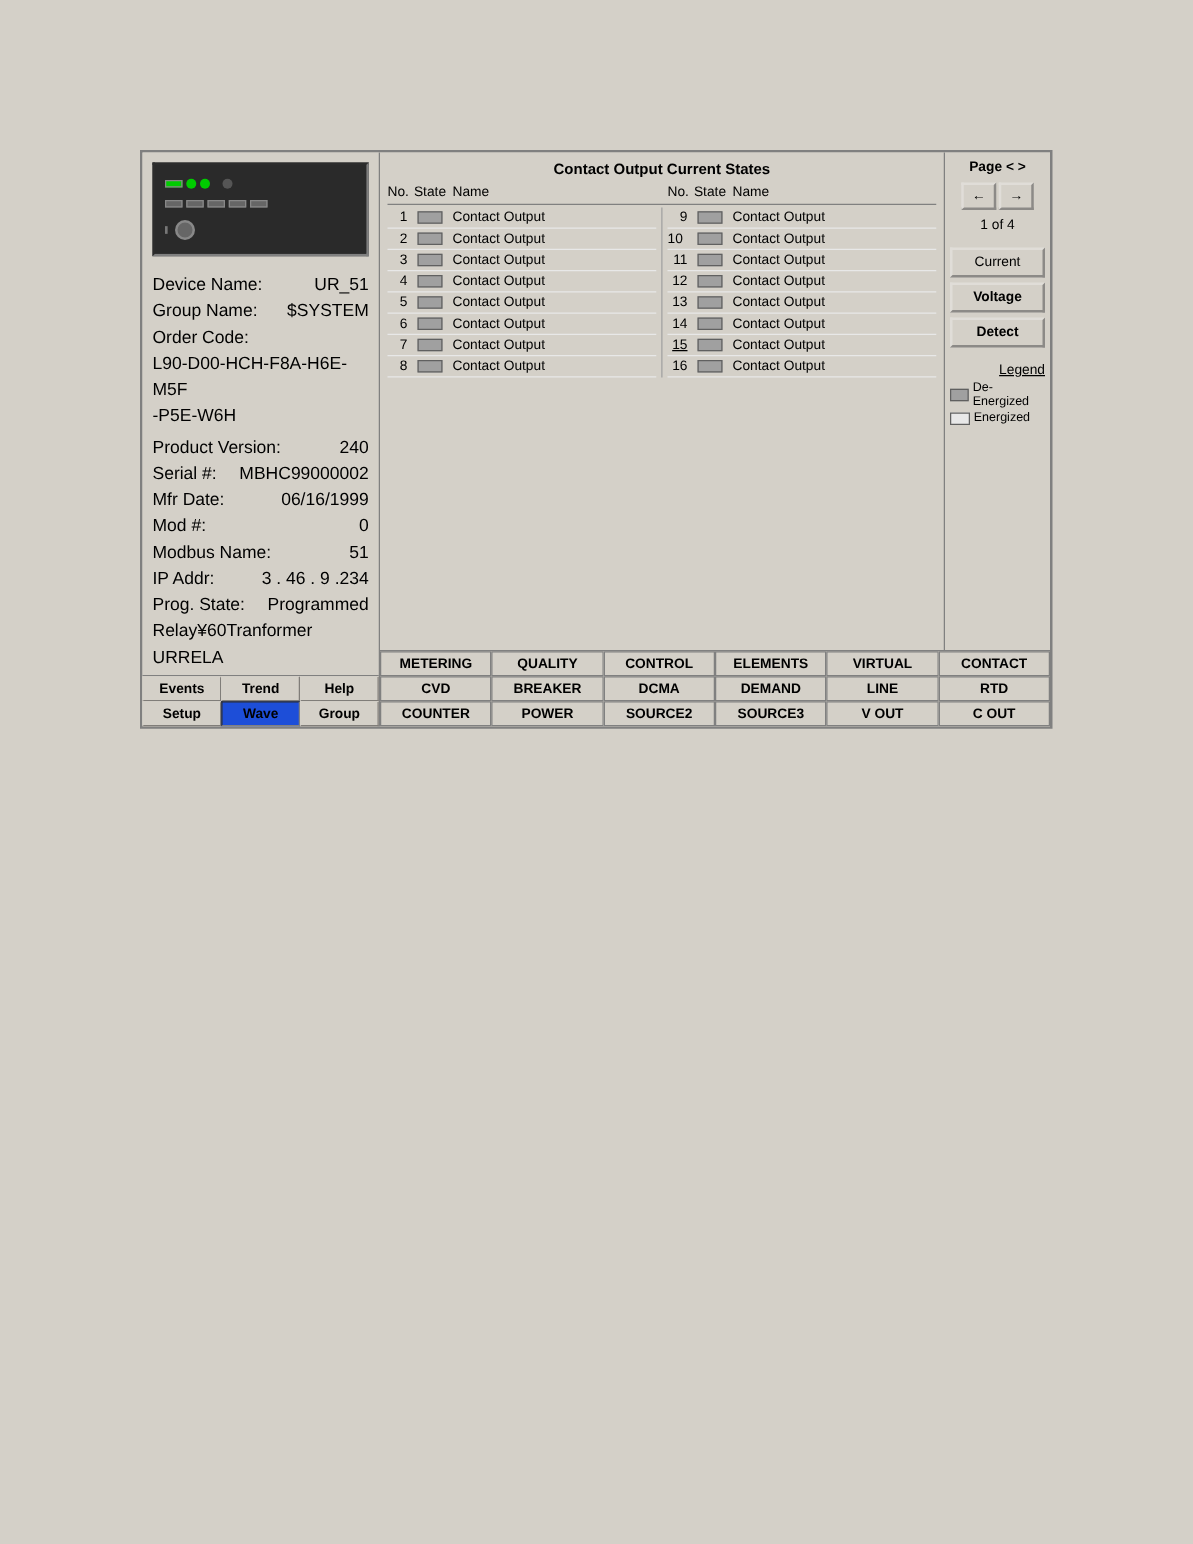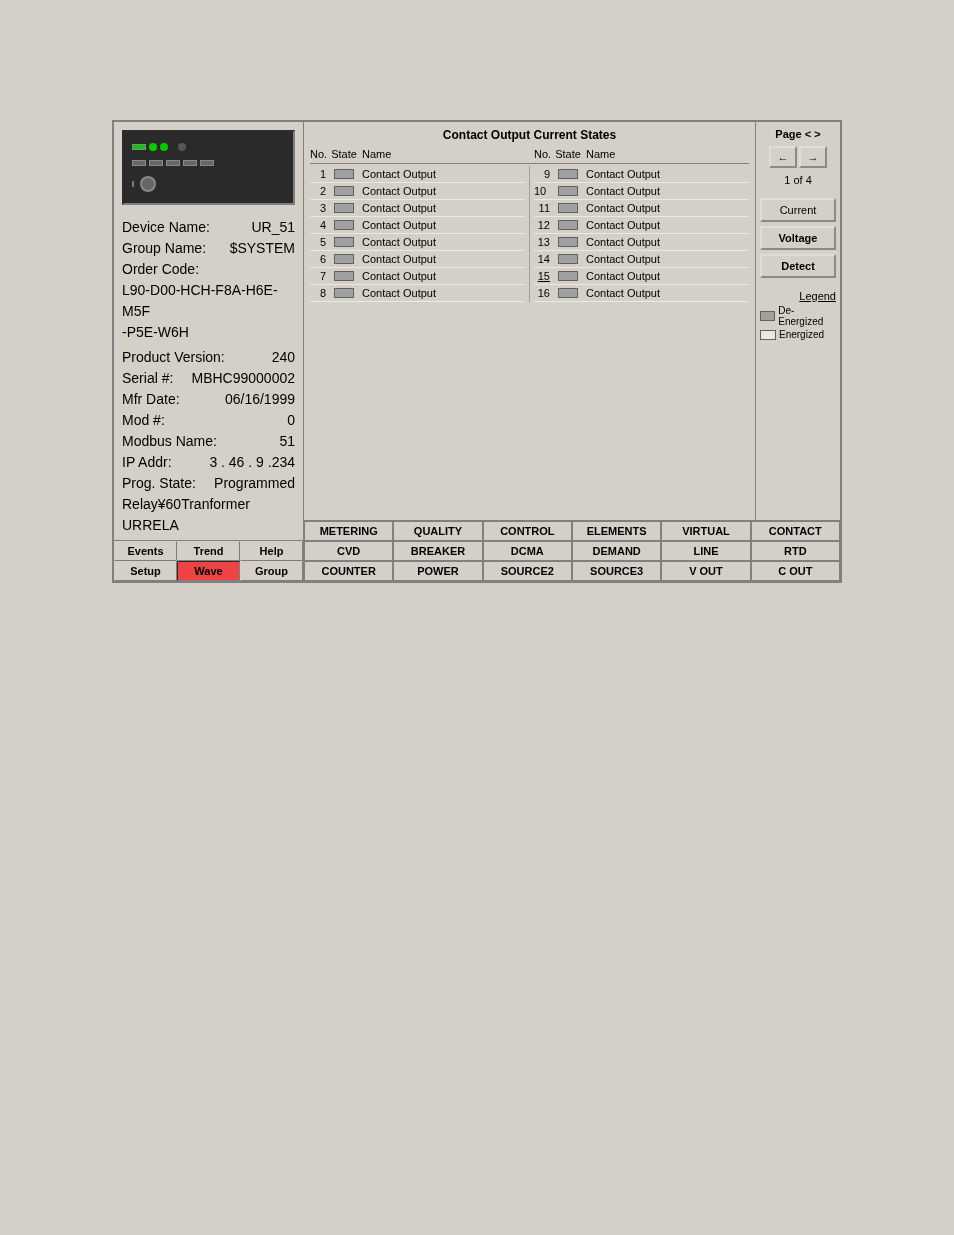--- a/index.html
+++ b/index.html
@@ -131,21 +131,21 @@
       padding: 3px 6px;
       border: 1px outset #d4d0c8;
       background: #d4d0c8;
       cursor: pointer;
       text-align: center;
       font-size: 11px;
       font-weight: bold;
     }
 
     .btn-panel.active {
-      background: #ef4444;
+      background: #1d4ed8;
       border: 1px inset #808080;
     }
 
     
     .right-panel {
       flex: 1;
       display: flex;
       flex-direction: column;
       background: #d4d0c8;
     }

